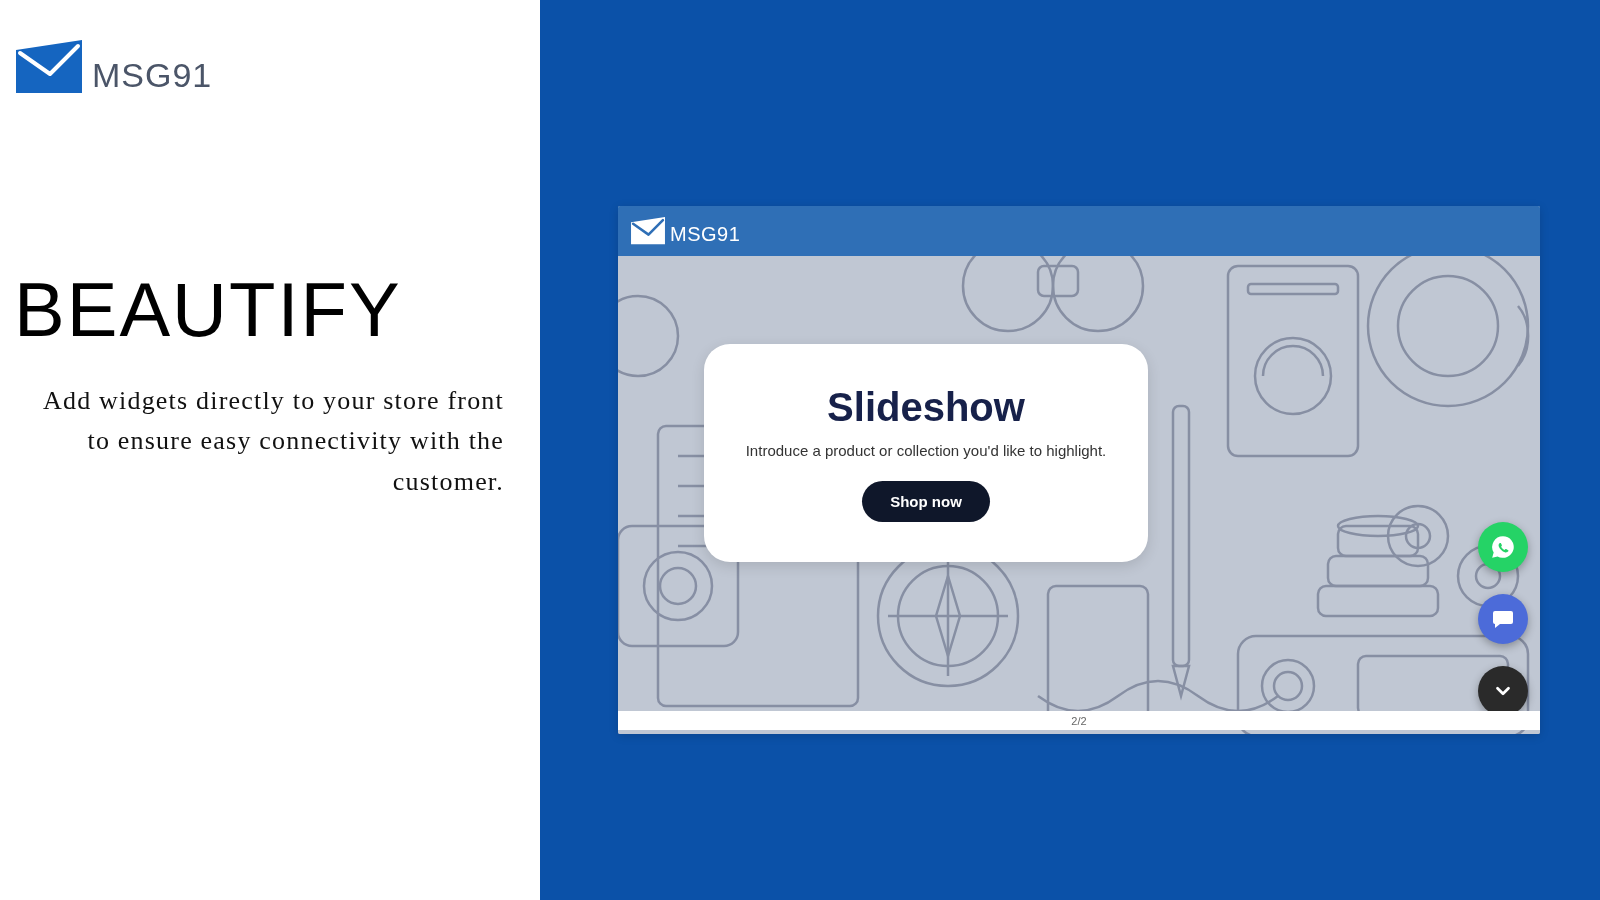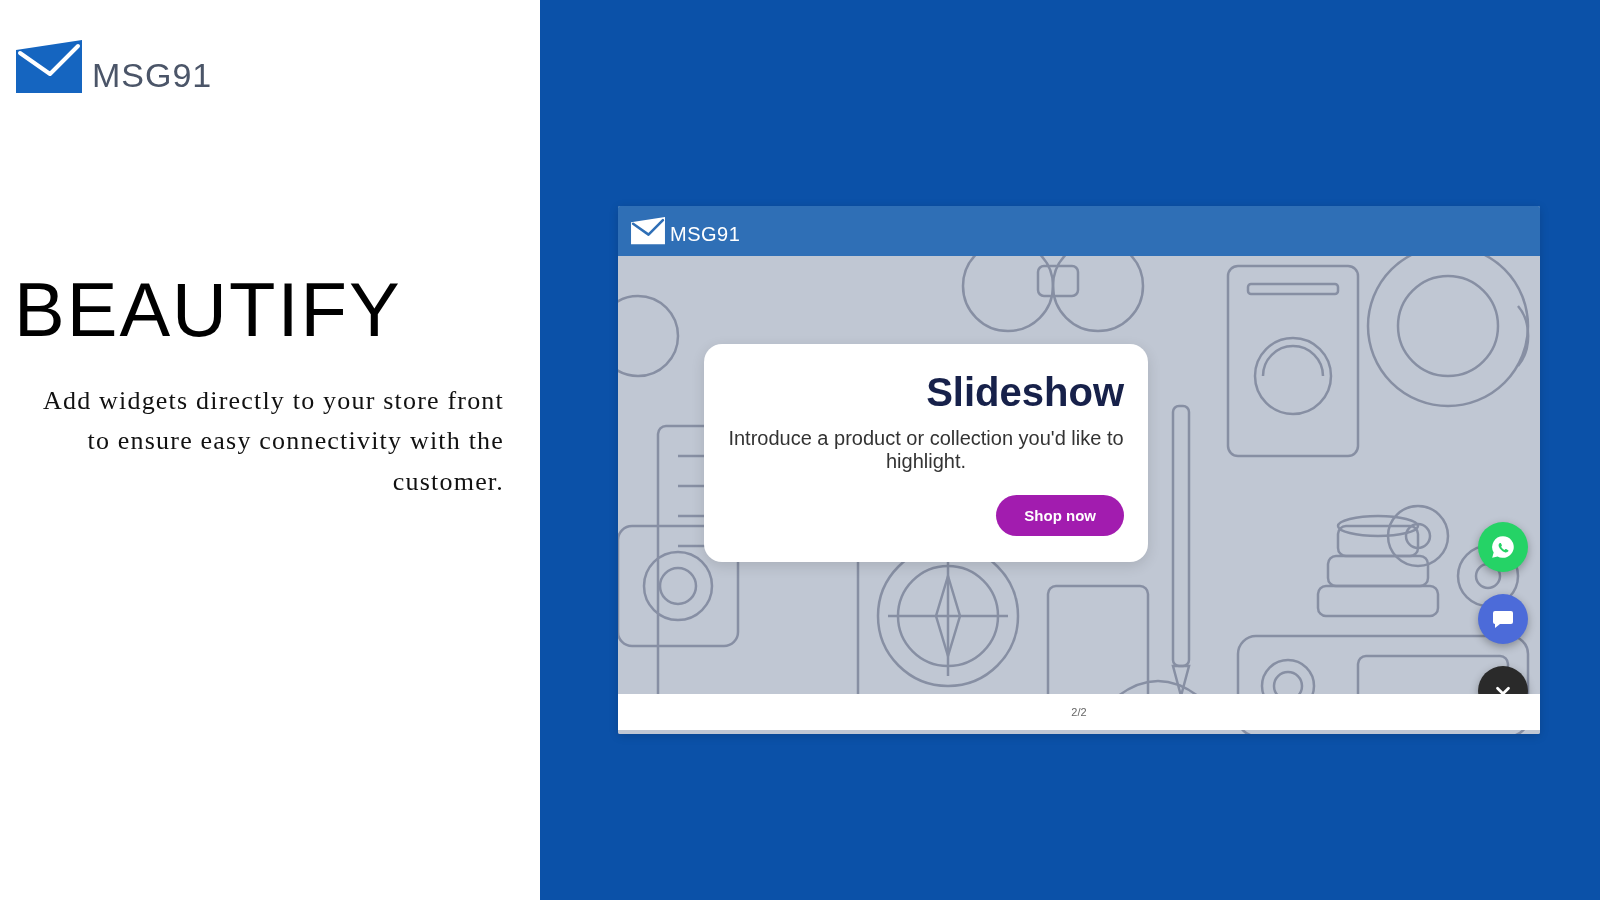--- a/index.html
+++ b/index.html
@@ -98,42 +98,42 @@
     opacity: 0.7;
   }
   .line-art svg { width: 100%; height: 100%; display:block; }
   .slideshow-card {
     position: absolute;
     left: 86px;
     top: 88px;
     width: 444px;
     height: 218px;
     background: #ffffff;
-    border-radius: 18px;
+    border-radius: 26px;
     box-shadow: 0 4px 14px rgba(0,0,0,0.12);
     display: flex;
     flex-direction: column;
-    align-items: flex-end;
+    align-items: center;
     justify-content: center;
     padding: 24px;
   }
   .slideshow-title {
     font-size: 40px;
     font-weight: 800;
     color: #17214a;
     margin-bottom: 12px;
   }
   .slideshow-desc {
-    font-size: 20px;
+    font-size: 15px;
     color: #333;
     margin-bottom: 22px;
     text-align: center;
   }
   .shop-btn {
-    background: #a21caf;
+    background: #0f172a;
     color: #fff;
     border: none;
     border-radius: 22px;
     padding: 12px 28px;
     font-size: 15px;
     font-weight: 600;
     cursor: pointer;
   }
   .float-btns {
     position: absolute;
@@ -155,21 +155,21 @@
     box-shadow: 0 3px 8px rgba(0,0,0,0.3);
   }
   .fab-whatsapp { background: #25d366; }
   .fab-chat { background: #4c6bd9; }
   .fab-down { background: #2a2a2a; }
   .pager {
     position: absolute;
     left: 0;
     right: 0;
     bottom: 4px;
-    height: 36px;
+    height: 19px;
     display:flex;
     justify-content:center;
     align-items:center;
     font-size:11px;
     color:#666;
     background: #fff;
   }
 </style>
 </head>
 <body>

